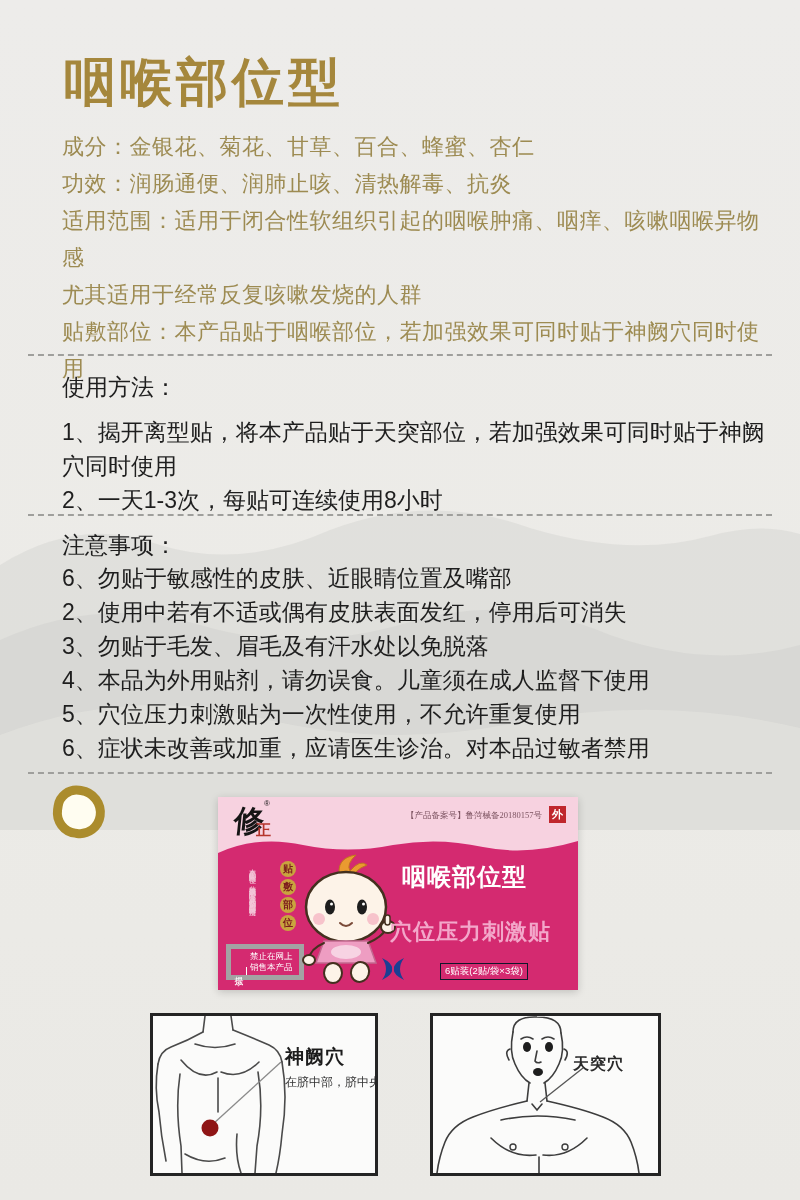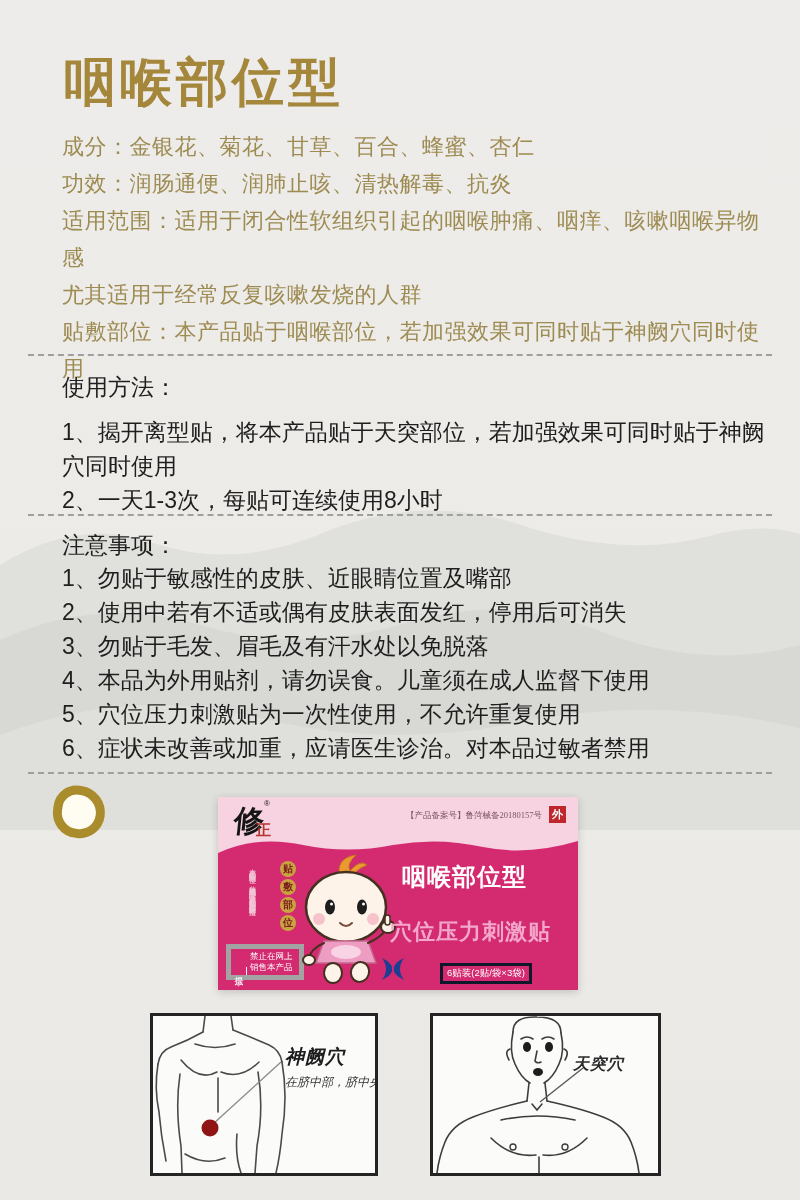--- a/index.html
+++ b/index.html
@@ -48,25 +48,25 @@
   .badge-dot{width:16px;height:16px;border-radius:50%;background:#c9a43e;color:#7c1d1d;
              font-size:10px;font-weight:bold;display:flex;align-items:center;justify-content:center;}
   .tip{position:absolute;left:8px;bottom:10px;display:flex;border:5px solid #a3a3a3;align-items:flex-end;}
   .tip-label{writing-mode:vertical-rl;font-size:9px;color:#fff;border-right:1px solid #fff;
              padding:2px 1px;letter-spacing:2px;display:flex;align-items:center;}
   .tip-text{font-size:8.5px;color:#fff;padding:2px 3px;line-height:11px;width:46px;}
   .baby{position:absolute;left:72px;top:56px;}
   .pbox-title{position:absolute;left:184px;top:64px;font-size:24px;font-weight:bold;color:#fff;letter-spacing:1px;}
   .pbox-sub{position:absolute;left:172px;top:120px;font-size:22px;font-weight:bold;color:#f3a7ca;letter-spacing:1px;}
   .pbox-logo{position:absolute;left:162px;top:158px;}
-  .pack{position:absolute;left:222px;top:166px;border:3px solid #0f172a;color:#fff;font-size:9.5px;
+  .pack{position:absolute;left:222px;top:166px;border:1px solid #0f172a;color:#fff;font-size:9.5px;
         padding:1px 4px;letter-spacing:0;}
 
   
-  .diagram{position:absolute;top:1013px;height:157px;background:#fbfbfa;border:3px solid #242424;overflow:hidden;font-style:italic;}
+  .diagram{position:absolute;top:1013px;height:157px;background:#fbfbfa;border:3px solid #242424;overflow:hidden;}
   .diagram-left{left:150px;width:222px;}
   .diagram-right{left:430px;width:225px;}
   .diagram svg{position:absolute;left:0;top:0;}
   .pt-label{position:absolute;font-weight:bold;color:#1c1c1c;}
   .pt-label-left{left:132px;top:28px;font-size:19px;letter-spacing:1px;}
   .pt-desc-left{position:absolute;left:132px;top:58px;font-size:12px;color:#333;white-space:nowrap;}
   .pt-label-right{left:140px;top:38px;font-size:16px;color:#2a2a2a;letter-spacing:1px;}
 </style>
 </head>
 <body>
@@ -96,21 +96,21 @@
     <div class="usage-block">
       <div class="sec-heading">使用方法：</div>
       <div class="sec-item">1、揭开离型贴，将本产品贴于天突部位，若加强效果可同时贴于神阙穴同时使用</div>
       <div class="sec-item">2、一天1-3次，每贴可连续使用8小时</div>
     </div>
 
     <div class="dash dash2"></div>
 
     <div class="notes-block">
       <div class="sec-heading">注意事项：</div>
-      <div class="sec-item">1、勿贴于敏感性的皮肤、近眼睛位置及嘴部</div>
+      <div class="sec-item">6、勿贴于敏感性的皮肤、近眼睛位置及嘴部</div>
       <div class="sec-item">2、使用中若有不适或偶有皮肤表面发红，停用后可消失</div>
       <div class="sec-item">3、勿贴于毛发、眉毛及有汗水处以免脱落</div>
       <div class="sec-item">4、本品为外用贴剂，请勿误食。儿童须在成人监督下使用</div>
       <div class="sec-item">5、穴位压力刺激贴为一次性使用，不允许重复使用</div>
       <div class="sec-item">6、症状未改善或加重，应请医生诊治。对本品过敏者禁用</div>
     </div>
 
     <div class="dash dash3"></div>
 
     <div class="gold-ring"></div>

